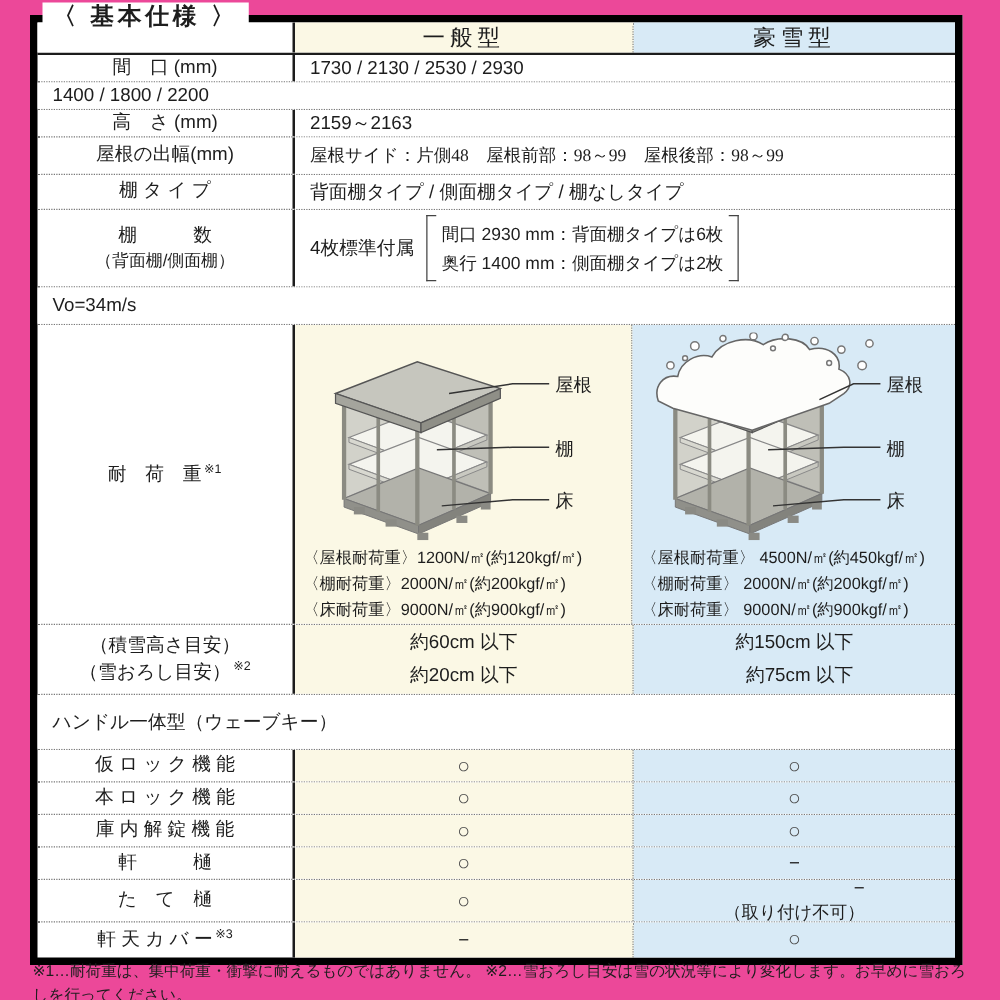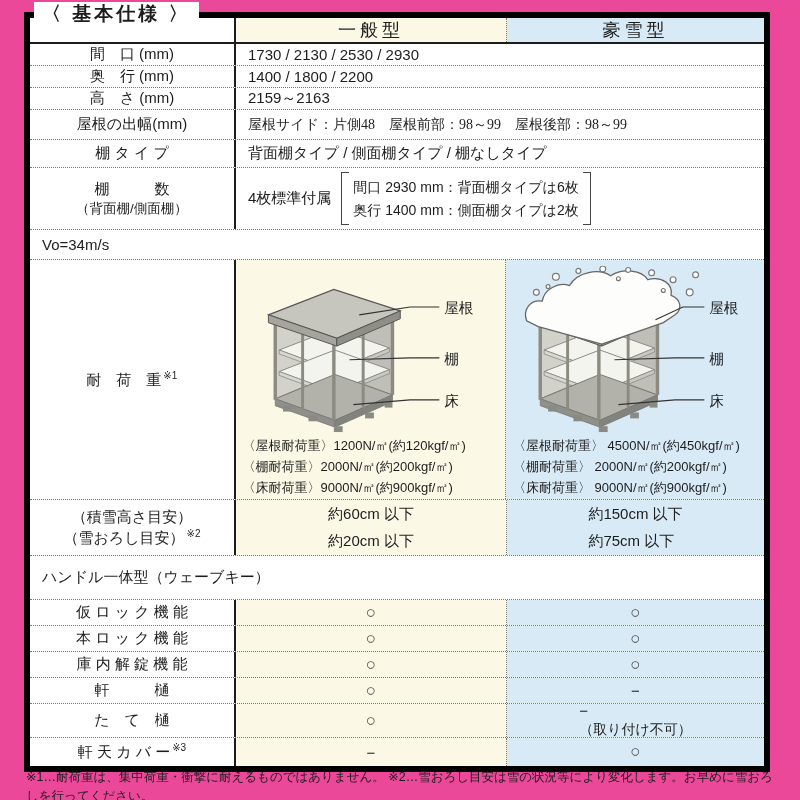--- a/index.html
+++ b/index.html
@@ -38,21 +38,21 @@
   .bracket::before,.bracket::after{content:"";position:absolute;top:0;bottom:0;width:7px;
     border:1.5px solid #444;}
   .bracket::before{left:0;border-right:none;}
   .bracket::after{right:0;border-left:none;}
 
   .load-cell{flex-direction:column;justify-content:flex-start;padding-top:6px;}
   .load-text{width:100%;padding:2px 6px 0 7px;font-size:13px;line-height:1.6;text-align:left;box-sizing:border-box;}
 
   .circle-mark{font-size:17px;color:#4a4a4a;}
   .dash-mark{font-size:15px;color:#222;}
-  .stack{display:flex;flex-direction:column;align-items:flex-start;line-height:1.75;}
+  .stack{display:flex;flex-direction:column;align-items:flex-end;line-height:1.75;}
 
   .footnotes{position:absolute;left:26px;top:768px;width:752px;font-size:12.5px;line-height:1.55;}
 
   svg text{font-family:"Liberation Sans","DejaVu Sans",sans-serif;}
 </style>
 </head>
 <body>
 
 <div class="page">
 
@@ -69,23 +69,20 @@
     <div class="row h22">
       <div class="cell label">
           <span>間　口 (mm)</span>
         </div>
       <div class="cell span">
           <span>1730 / 2130 / 2530 / 2930</span>
         </div>
     </div>
 
     <div class="row h22">
-      <div class="cell label">
-          <span>奥　行 (mm)</span>
-        </div>
       <div class="cell span">
           <span>1400 / 1800 / 2200</span>
         </div>
     </div>
 
     <div class="row h22">
       <div class="cell label">
           <span>高　さ (mm)</span>
         </div>
       <div class="cell span">

